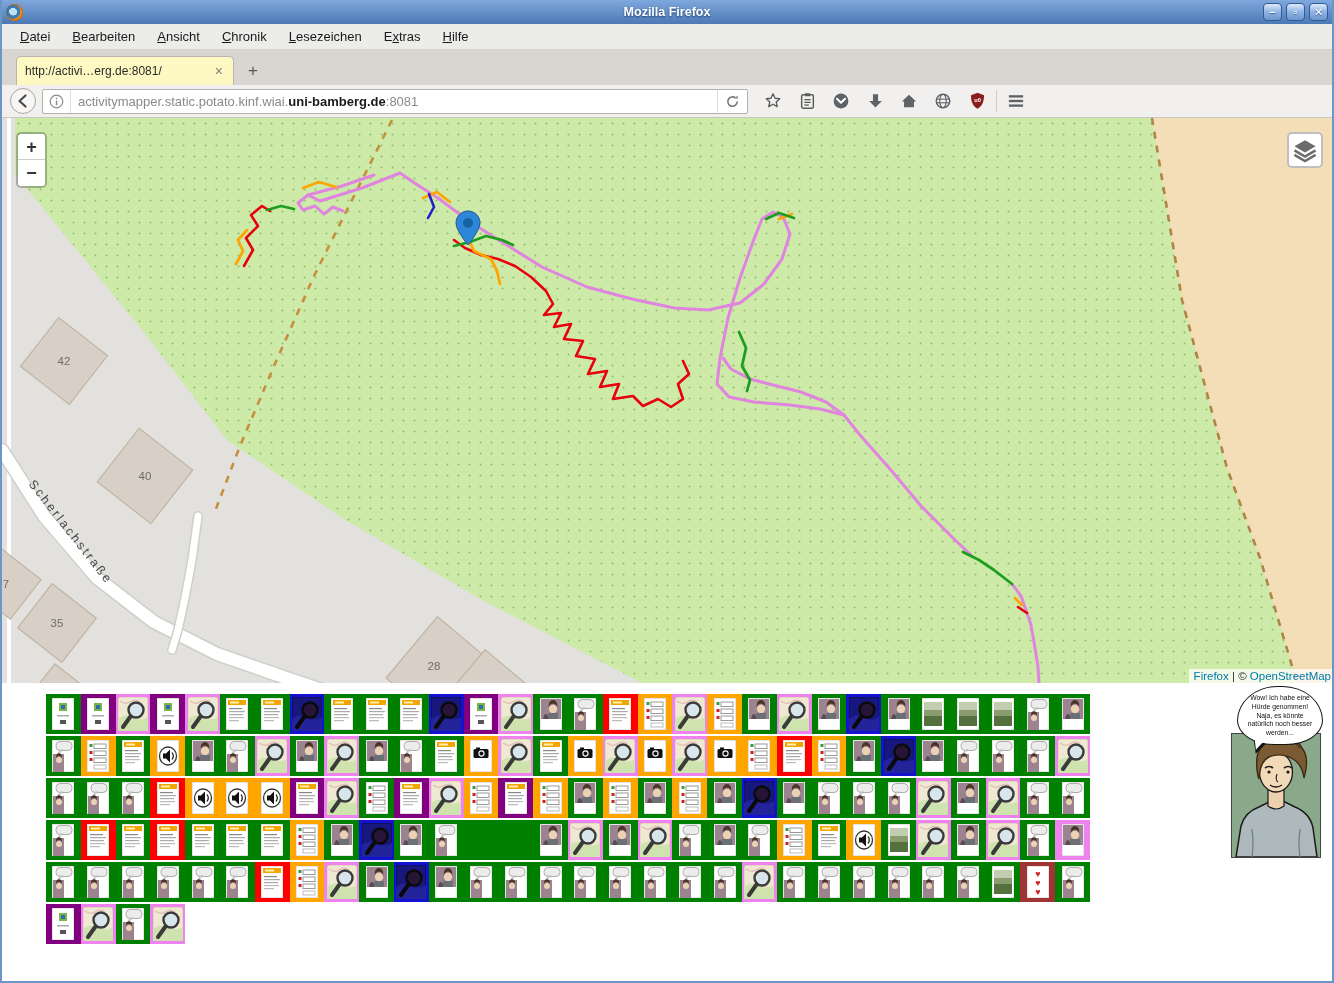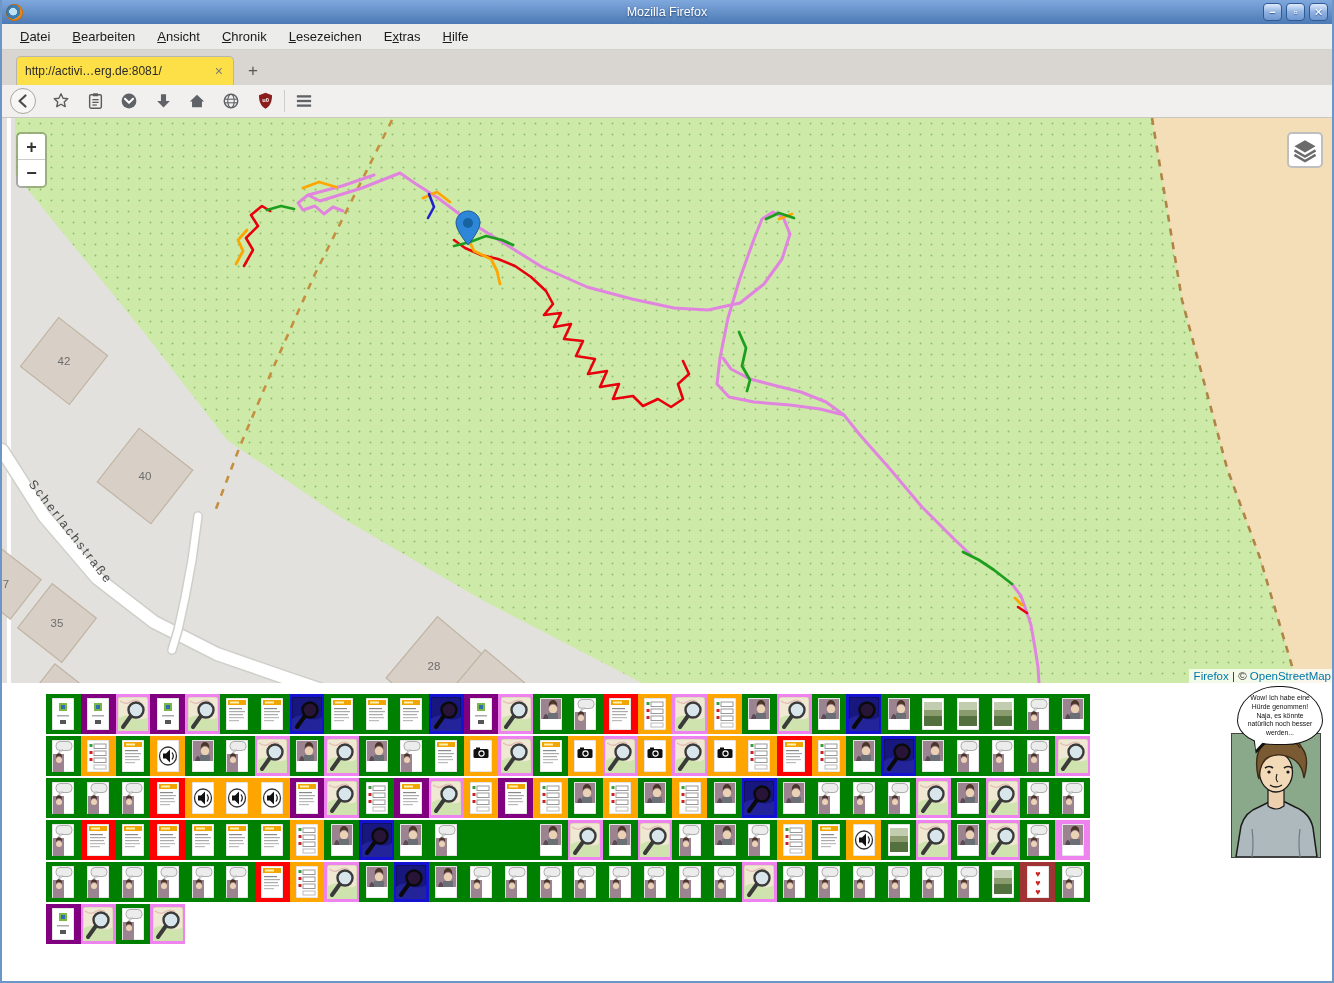--- a/index.html
+++ b/index.html
@@ -5,33 +5,33 @@
   html,body{margin:0;padding:0;background:#777;}
   *{box-sizing:border-box;}
   body{font-family:"Liberation Sans","DejaVu Sans",sans-serif;}
   .window{position:relative;width:1334px;height:983px;background:#fff;overflow:hidden;
           border-left:2px solid #6d96c8;border-right:2px solid #6d96c8;border-bottom:2px solid #6d96c8;}
   
   .titlebar{position:relative;height:24px;background:linear-gradient(#7fa8dd,#4c79b4);display:flex;align-items:center;}
   .ff-logo{width:17px;height:17px;margin-left:4px;border-radius:50%;
      background:radial-gradient(circle at 42% 45%, #bfe2f5 0 28%, #3d7fb5 29% 52%, #f28b17 53% 78%, #d95f0e 79%);
      box-shadow:inset 0 0 2px #7a3c00;}
-  .title-text{position:absolute;left:0;right:0;text-align:center;color:#fff;font-weight:normal;font-size:12.5px;
+  .title-text{position:absolute;left:0;right:0;text-align:center;color:#fff;font-weight:bold;font-size:12.5px;
      text-shadow:0 1px 2px #1d3f6e;}
   .winbtns{position:absolute;right:4px;top:3px;display:flex;gap:4px;}
   .winbtn{width:19px;height:18px;border:1px solid #2f5a96;border-radius:4px;
      background:linear-gradient(#dfeafa,#8fb2e2 50%,#6f97d0);color:#fff;font-size:11px;line-height:16px;
      text-align:center;font-weight:bold;text-shadow:0 1px 1px #2f5a96;}
   
   .menubar{height:26px;background:#ececea;border-bottom:1px solid #d4d2cd;display:flex;align-items:center;padding-left:8px;gap:2px;}
   .menu-item{padding:3px 10px;font-size:13px;color:#1a1a1a;}
   .menu-item u{text-decoration:underline;}
   
   .tabbar{height:35px;background:#d9d6d2;display:flex;align-items:flex-end;padding-left:14px;}
-  .tab{height:29px;width:218px;background:#fde047;border:1px solid #b8b5b0;border-bottom:none;
+  .tab{height:29px;width:218px;background:#fef9c3;border:1px solid #b8b5b0;border-bottom:none;
        border-radius:5px 5px 0 0;display:flex;align-items:center;padding:8px 8px;font-size:12px;color:#2a2a2a;}
   .tab-title{flex:1;white-space:nowrap;overflow:hidden;}
   .tab-close{color:#7c7c7c;font-size:14px;padding:0 2px;}
   .newtab{width:30px;height:26px;margin-left:4px;color:#555;font-size:17px;text-align:center;line-height:24px;}
   
   .navbar{height:33px;background:#f1f0ee;border-bottom:1px solid #c9c7c2;display:flex;align-items:center;padding:0 8px;gap:6px;}
   .back-btn{width:26px;height:26px;border-radius:50%;border:1px solid #a9a7a2;background:#f7f6f4;display:flex;align-items:center;justify-content:center;}
   .urlbox{flex:0 0 706px;height:25px;background:#fff;border:1px solid #b4b2ad;border-radius:2px;display:flex;align-items:center;}
   .url-info{width:28px;display:flex;justify-content:center;align-items:center;border-right:1px solid #e0dedb;height:100%;}
   .url-text{flex:1;padding:0 7px;font-size:13px;color:#8a8a8a;white-space:nowrap;overflow:hidden;}
@@ -100,20 +100,36 @@
       <span class="tab-close">×</span>
     </div>
     <div class="newtab">+</div>
   </div>
 
   <div class="navbar">
     <div class="back-btn">
       <svg width="16" height="16" viewBox="0 0 16 16">
           <path d="M10.5 2.5 L4.5 8 l6 5.5" fill="none" stroke="#4a4a4a" stroke-width="2.2" stroke-linecap="round" stroke-linejoin="round"></path>
         </svg>
+    </div>
+    <div class="urlbox">
+      <span class="url-info">
+        <svg width="15" height="15" viewBox="0 0 16 16">
+            <circle cx="8" cy="8" r="6.7" fill="none" stroke="#8a8a8a" stroke-width="1.3"></circle>
+            <rect x="7.3" y="7" width="1.5" height="5" fill="#8a8a8a"></rect>
+            <rect x="7.3" y="4" width="1.5" height="1.6" fill="#8a8a8a"></rect>
+          </svg>
+      </span>
+      <span class="url-text"><span>activitymapper.static.potato.kinf.wiai.</span><b>uni-bamberg.de</b><span>:8081</span></span>
+      <span class="url-reload">
+        <svg width="15" height="15" viewBox="0 0 16 16">
+            <path d="M13 8 a5 5 0 1 1 -1.8 -3.8" fill="none" stroke="#777" stroke-width="1.7"></path>
+            <path d="M13.5 1.5 v3.2 h-3.2 z" fill="#777"></path>
+          </svg>
+      </span>
     </div>
     <div class="navicons navicons-row" style="display:flex;align-items:center;gap:4px;">
       <span class="nav-ic">
         <svg width="18" height="18" viewBox="0 0 20 20">
             <path d="M10 2 l2.3 4.9 5.2 .6 -3.9 3.6 1.1 5.2 -4.7 -2.7 -4.7 2.7 1.1 -5.2 -3.9 -3.6 5.2 -.6 z" fill="none" stroke="#5c5c5c" stroke-width="1.5" stroke-linejoin="round"></path>
           </svg>
       </span>
       <span class="nav-ic">
         <svg width="17" height="18" viewBox="0 0 18 20">
             <rect x="2.5" y="3" width="13" height="15" rx="1.5" fill="none" stroke="#5c5c5c" stroke-width="1.6"></rect>

